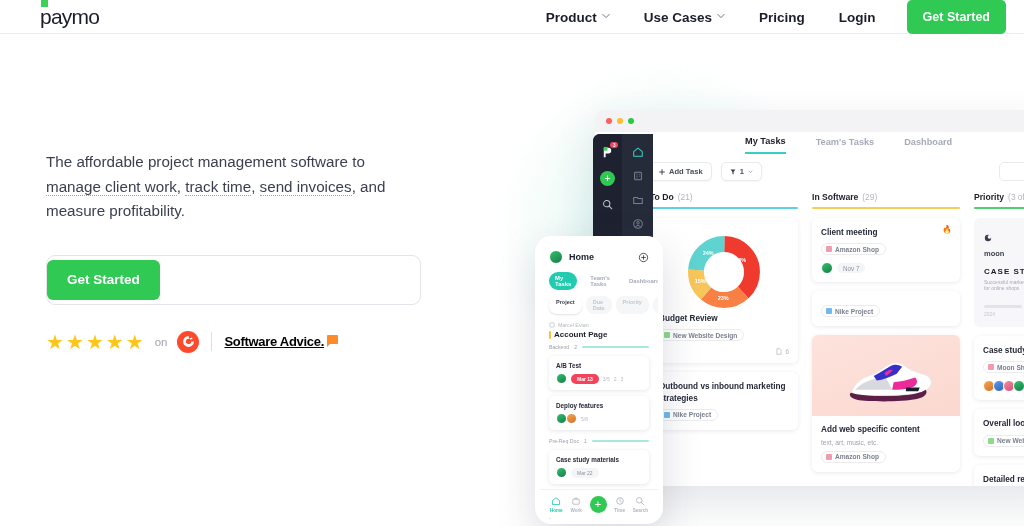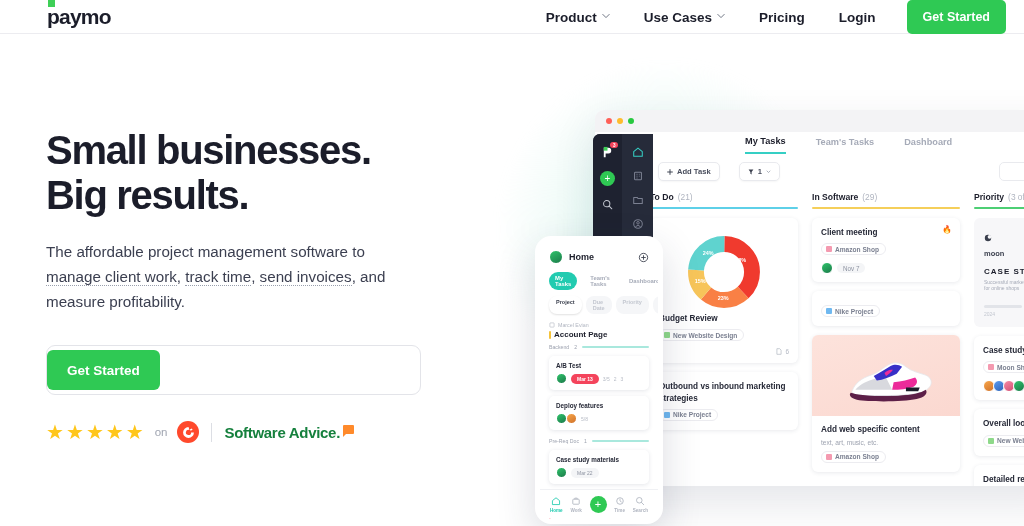--- a/index.html
+++ b/index.html
@@ -17,22 +17,22 @@
     width: 1024px; height: 34px;
     background: #ffffff;
     border-bottom: 1px solid #ececf0;
     display: flex; align-items: center;
     z-index: 50;
   }
   .logo {
     position: absolute; left: 40px; top: 50%;
     transform: translateY(-50%);
     display: flex; align-items: flex-start;
-    font-size: 21px; font-weight: 700;
-    letter-spacing: -0.8px; color: #1b1d2a; margin-left: 7px;
+    font-size: 21px; font-weight: 400;
+    letter-spacing: -0.8px; color: #1b1d2a;
   }
   .logo-flag {
     position: absolute; left: 1px; top: -5px;
     width: 7px; height: 7px; background: #3ecf57;
   }
   .logo-text { position: relative; z-index: 2; }
 
   .nav-links {
     position: absolute; right: 18px; top: 0;
     height: 34px; display: flex; gap: 0;
@@ -97,21 +97,21 @@
   .stars { display: flex; gap: 2px; }
   .star { color: #ffc61a; font-size: 20px; line-height: 1; }
   .on-word { font-size: 11.5px; color: #a0a5b1; margin: 0 10px 0 11px; }
   .g2 {
     width: 22px; height: 22px; border-radius: 50%;
     background: #ff492c; color: #fff;
     display: flex; align-items: center; justify-content: center;
   }
   .sep { width: 1px; height: 19px; background: #dcdee4; margin: 0 12px; }
   .sa-wrap { display: flex; align-items: flex-start; }
-  .sa-text { font-size: 15px; font-weight: 800; color: #15803d; letter-spacing: -0.3px; }
+  .sa-text { font-size: 13px; font-weight: 800; color: #000000; letter-spacing: -0.3px; text-decoration: underline; }
   .sa-mark {
     width: 11px; height: 9px; background: #ff8a2b;
     margin-left: 3px; margin-top: 1px;
     border-radius: 1px 1px 1px 0;
     position: relative;
   }
   .sa-mark::after {
     content:""; position:absolute; left:0; bottom:-3px;
     border-left: 3px solid #ff8a2b;
     border-bottom: 3px solid transparent;
@@ -142,21 +142,21 @@
   .d-r { background: #ff5f57; } .d-y { background: #febc2e; } .d-g { background: #28c840; }
 
   .browser-body { position: relative; height: 354px; background: #fff; }
   .app-tabs {
     position: absolute; left: 150px; top: 4px;
     display: flex; gap: 30px; align-items: center;
   }
   .app-tab { font-size: 9.2px; font-weight: 700; color: #a6abb8; padding-bottom: 6px; cursor: pointer; }
   .app-tab.active { color: #1b1d2a; border-bottom: 2px solid #35cfc4; }
 
-  .toolbar { position: absolute; left: 63px; top: 30px; display: flex; gap: 19px; }
+  .toolbar { position: absolute; left: 55px; top: 30px; display: flex; gap: 9px; }
   .tb-btn {
     background: #fff; border: 1px solid #e9eaee; border-radius: 5px;
     height: 19px; display: flex; align-items: center; gap: 4px;
     padding: 0 8px; font-size: 7.6px; font-weight: 700; color: #4a4f5e;
     box-shadow: 0 1px 2px rgba(0,0,0,0.04); cursor: pointer;
   }
   .tb-right {
     position: absolute; right: 6px; top: 30px;
     width: 60px; height: 19px; background:#fff;
     border:1px solid #e9eaee; border-radius: 5px;
@@ -284,24 +284,20 @@
       <span>Pricing</span>
     </div>
     <div class="nav-item">
       <span>Login</span>
     </div>
     <button class="cta-btn">Get Started</button>
   </div>
 </div>
 
 <div class="hero-left">
-  <h1 class="headline">
-    <span>Small businesses.</span><br>
-    <span>Big results.</span>
-  </h1>
 
   <p class="subhead">
     <span>The affordable project management software to </span><span class="u-link">manage client work</span><span>, </span><span class="u-link">track time</span><span>, </span><span class="u-link">send invoices</span><span>, and measure profitability.</span>
   </p>
 
   <div class="form-row">
     <button class="form-btn">Get Started</button>
   </div>
 
   <div class="social">

